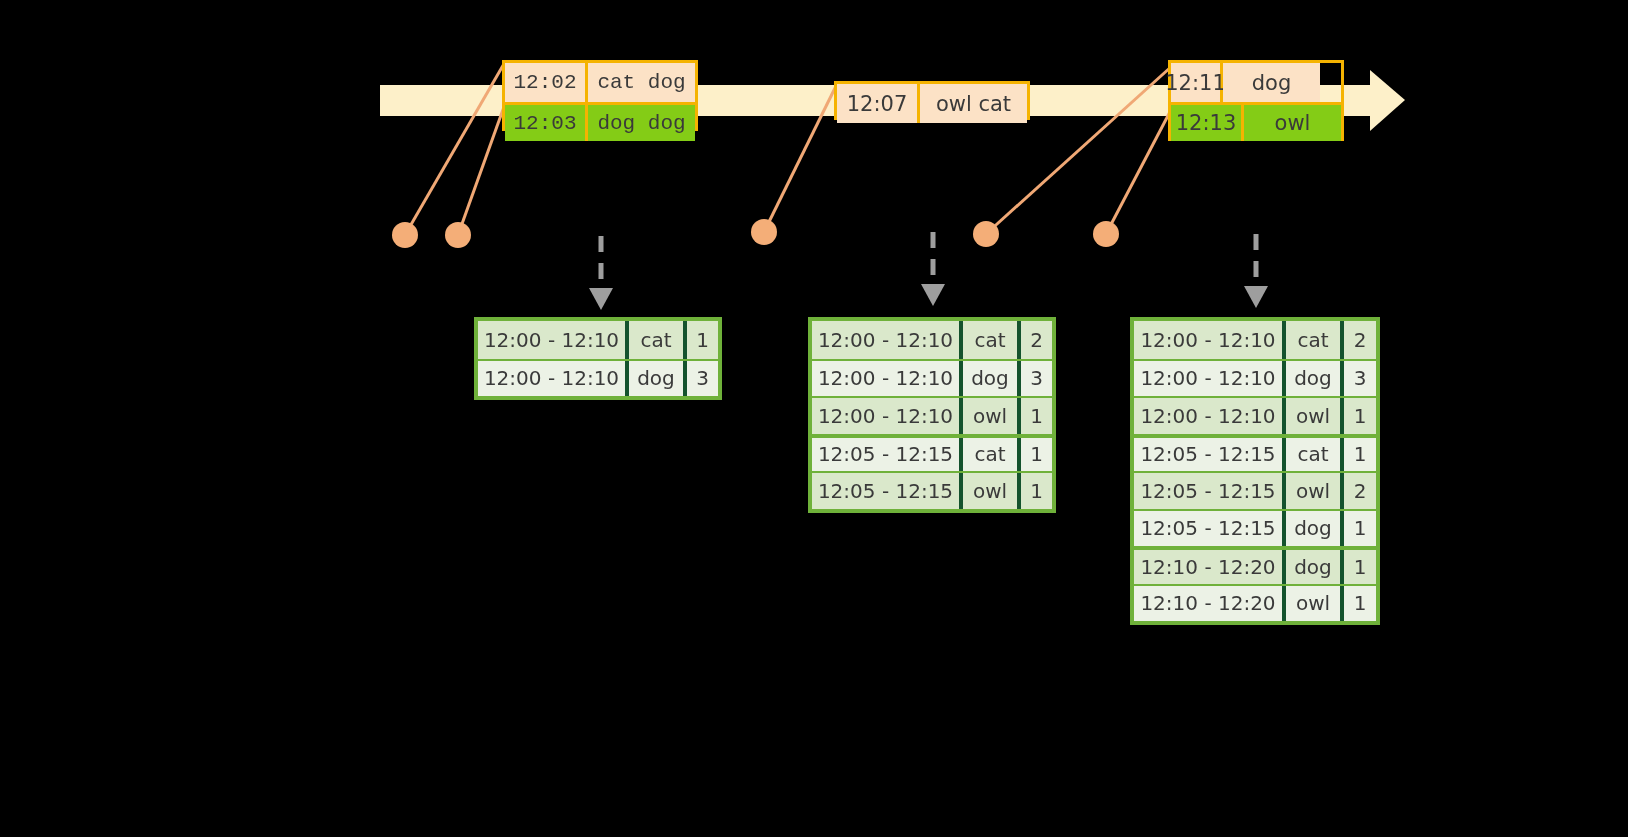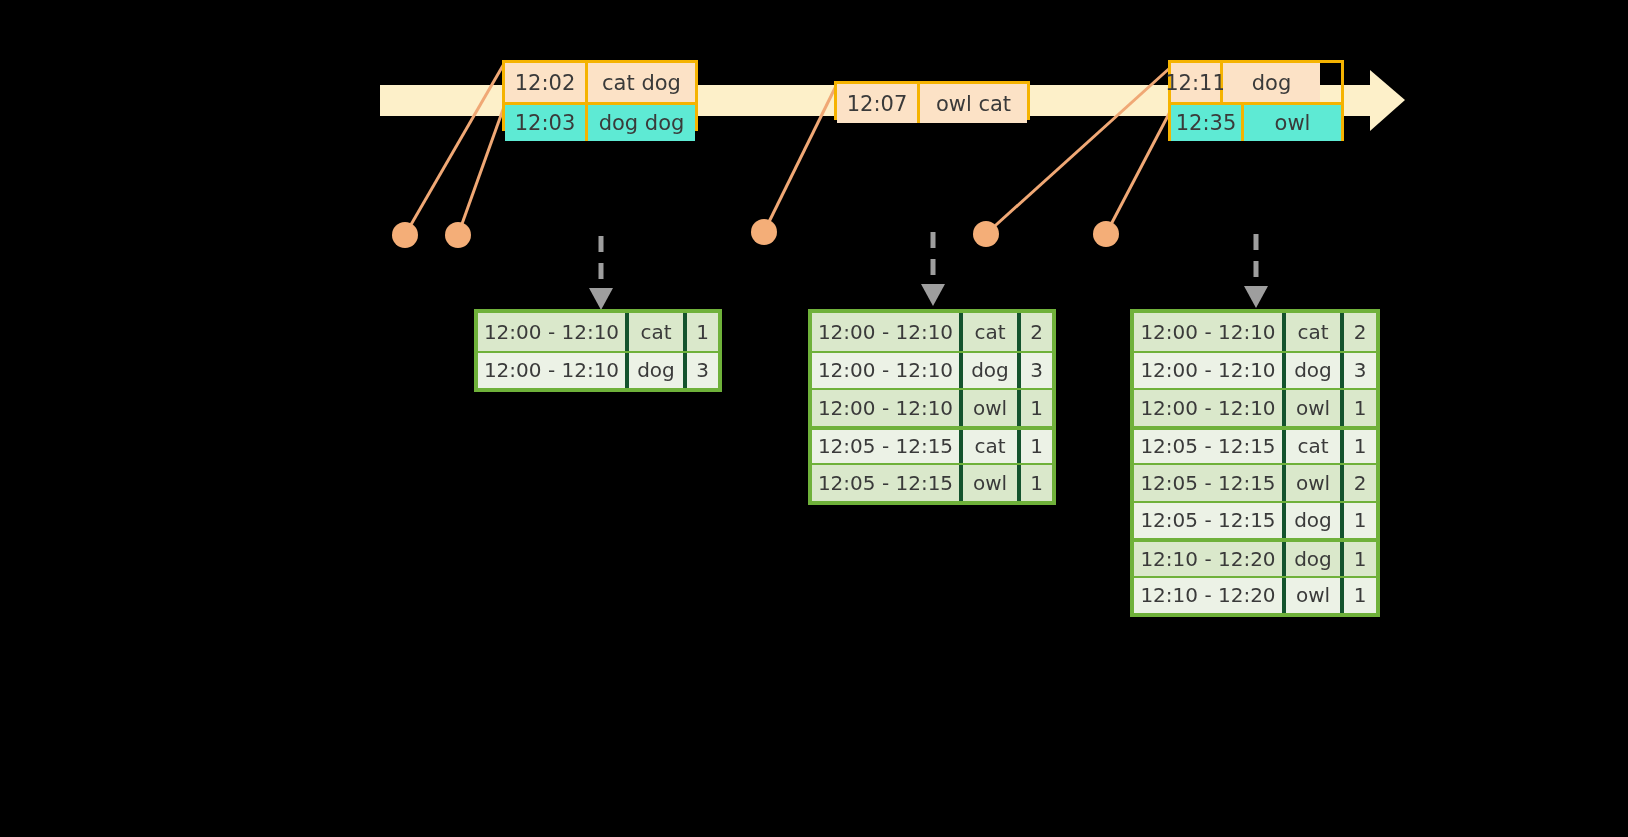--- a/index.html
+++ b/index.html
@@ -8,24 +8,24 @@
   svg.layer{position:absolute;left:0;top:0;width:1628px;height:837px;pointer-events:none;}
 
   
   .evt-box{position:absolute;border:3px solid #F5B301;box-sizing:border-box;}
   .evt-row{display:flex;height:39px;box-sizing:border-box;}
   .evt-row + .evt-row{border-top:3px solid #F5B301;}
   .evt-cell{display:flex;align-items:center;justify-content:center;
             font-size:21px;color:#3a3a3a;box-sizing:border-box;}
   .evt-time{border-right:3px solid #F5B301;}
   .evt-row.shade .evt-cell{background:#FCE2C6;}
-  .evt-row.plain .evt-cell{background:#5eead4;}
+  .evt-row.plain .evt-cell{background:#84cc16;}
 
   
-  .gtable{position:absolute;border:4px solid #6FB13A;box-sizing:border-box;background:#ec4899;}
+  .gtable{position:absolute;border:4px solid #6FB13A;box-sizing:border-box;background:#ec4899;margin-top:8px;}
   .grow{display:flex;box-sizing:border-box;height:37.5px;}
   .grow + .grow{border-top:2px solid #6FB13A;}
   .grow.groupsep{border-top:4px solid #6FB13A;}
   .gcell{display:flex;align-items:center;justify-content:center;
          font-size:20px;color:#3a3a3a;box-sizing:border-box;}
   .gcell + .gcell{border-left:4px solid #14532d;}
   .grow.dark .gcell{background:#DAE8CB;}
   .grow.light .gcell{background:#ECF2E6;}
 </style>
 </head>
@@ -65,21 +65,21 @@
         <line x1="933" y1="232" x2="933" y2="286" stroke-dasharray="16,11"></line>
         <polygon points="921,284 945,284 933,306" stroke="none"></polygon>
       </g>
       <g>
         <line x1="1256" y1="234" x2="1256" y2="288" stroke-dasharray="16,11"></line>
         <polygon points="1244,286 1268,286 1256,308" stroke="none"></polygon>
       </g>
     </g>
   </svg>
 
-  <div class="evt-box" style="left:502px;top:60px;width:196px;height:71px;">
+  <div class="evt-box" style="left:502px;top:60px;width:196px;height:71px;font-family:Liberation Mono, monospace;">
     <div class="evt-row shade">
       <div class="evt-cell evt-time" style="width:83px;">12:02</div>
       <div class="evt-cell" style="width:107px;">cat dog</div>
     </div>
     <div class="evt-row plain">
       <div class="evt-cell evt-time" style="width:83px;">12:03</div>
       <div class="evt-cell" style="width:107px;text-align:center;">dog dog</div>
     </div>
   </div>
 
@@ -89,21 +89,21 @@
       <div class="evt-cell" style="width:107px;text-align:right;">owl cat</div>
     </div>
   </div>
 
   <div class="evt-box" style="left:1168px;top:60px;width:176px;height:81px;">
     <div class="evt-row shade">
       <div class="evt-cell evt-time" style="width:52px;">12:11</div>
       <div class="evt-cell" style="width:97px;">dog</div>
     </div>
     <div class="evt-row plain">
-      <div class="evt-cell evt-time" style="width:73px;">12:35</div>
+      <div class="evt-cell evt-time" style="width:73px;">12:13</div>
       <div class="evt-cell" style="width:97px;">owl</div>
     </div>
   </div>
 
   <div class="gtable" id="tbl0" style="left:474px;top:309px;width:248px;">
       <div class="grow dark">
         <div class="gcell" style="width: 147px;">12:00 - 12:10</div>
         <div class="gcell" style="width: 58px;">cat</div>
         <div class="gcell" style="width: 35px;">1</div>
       </div>

